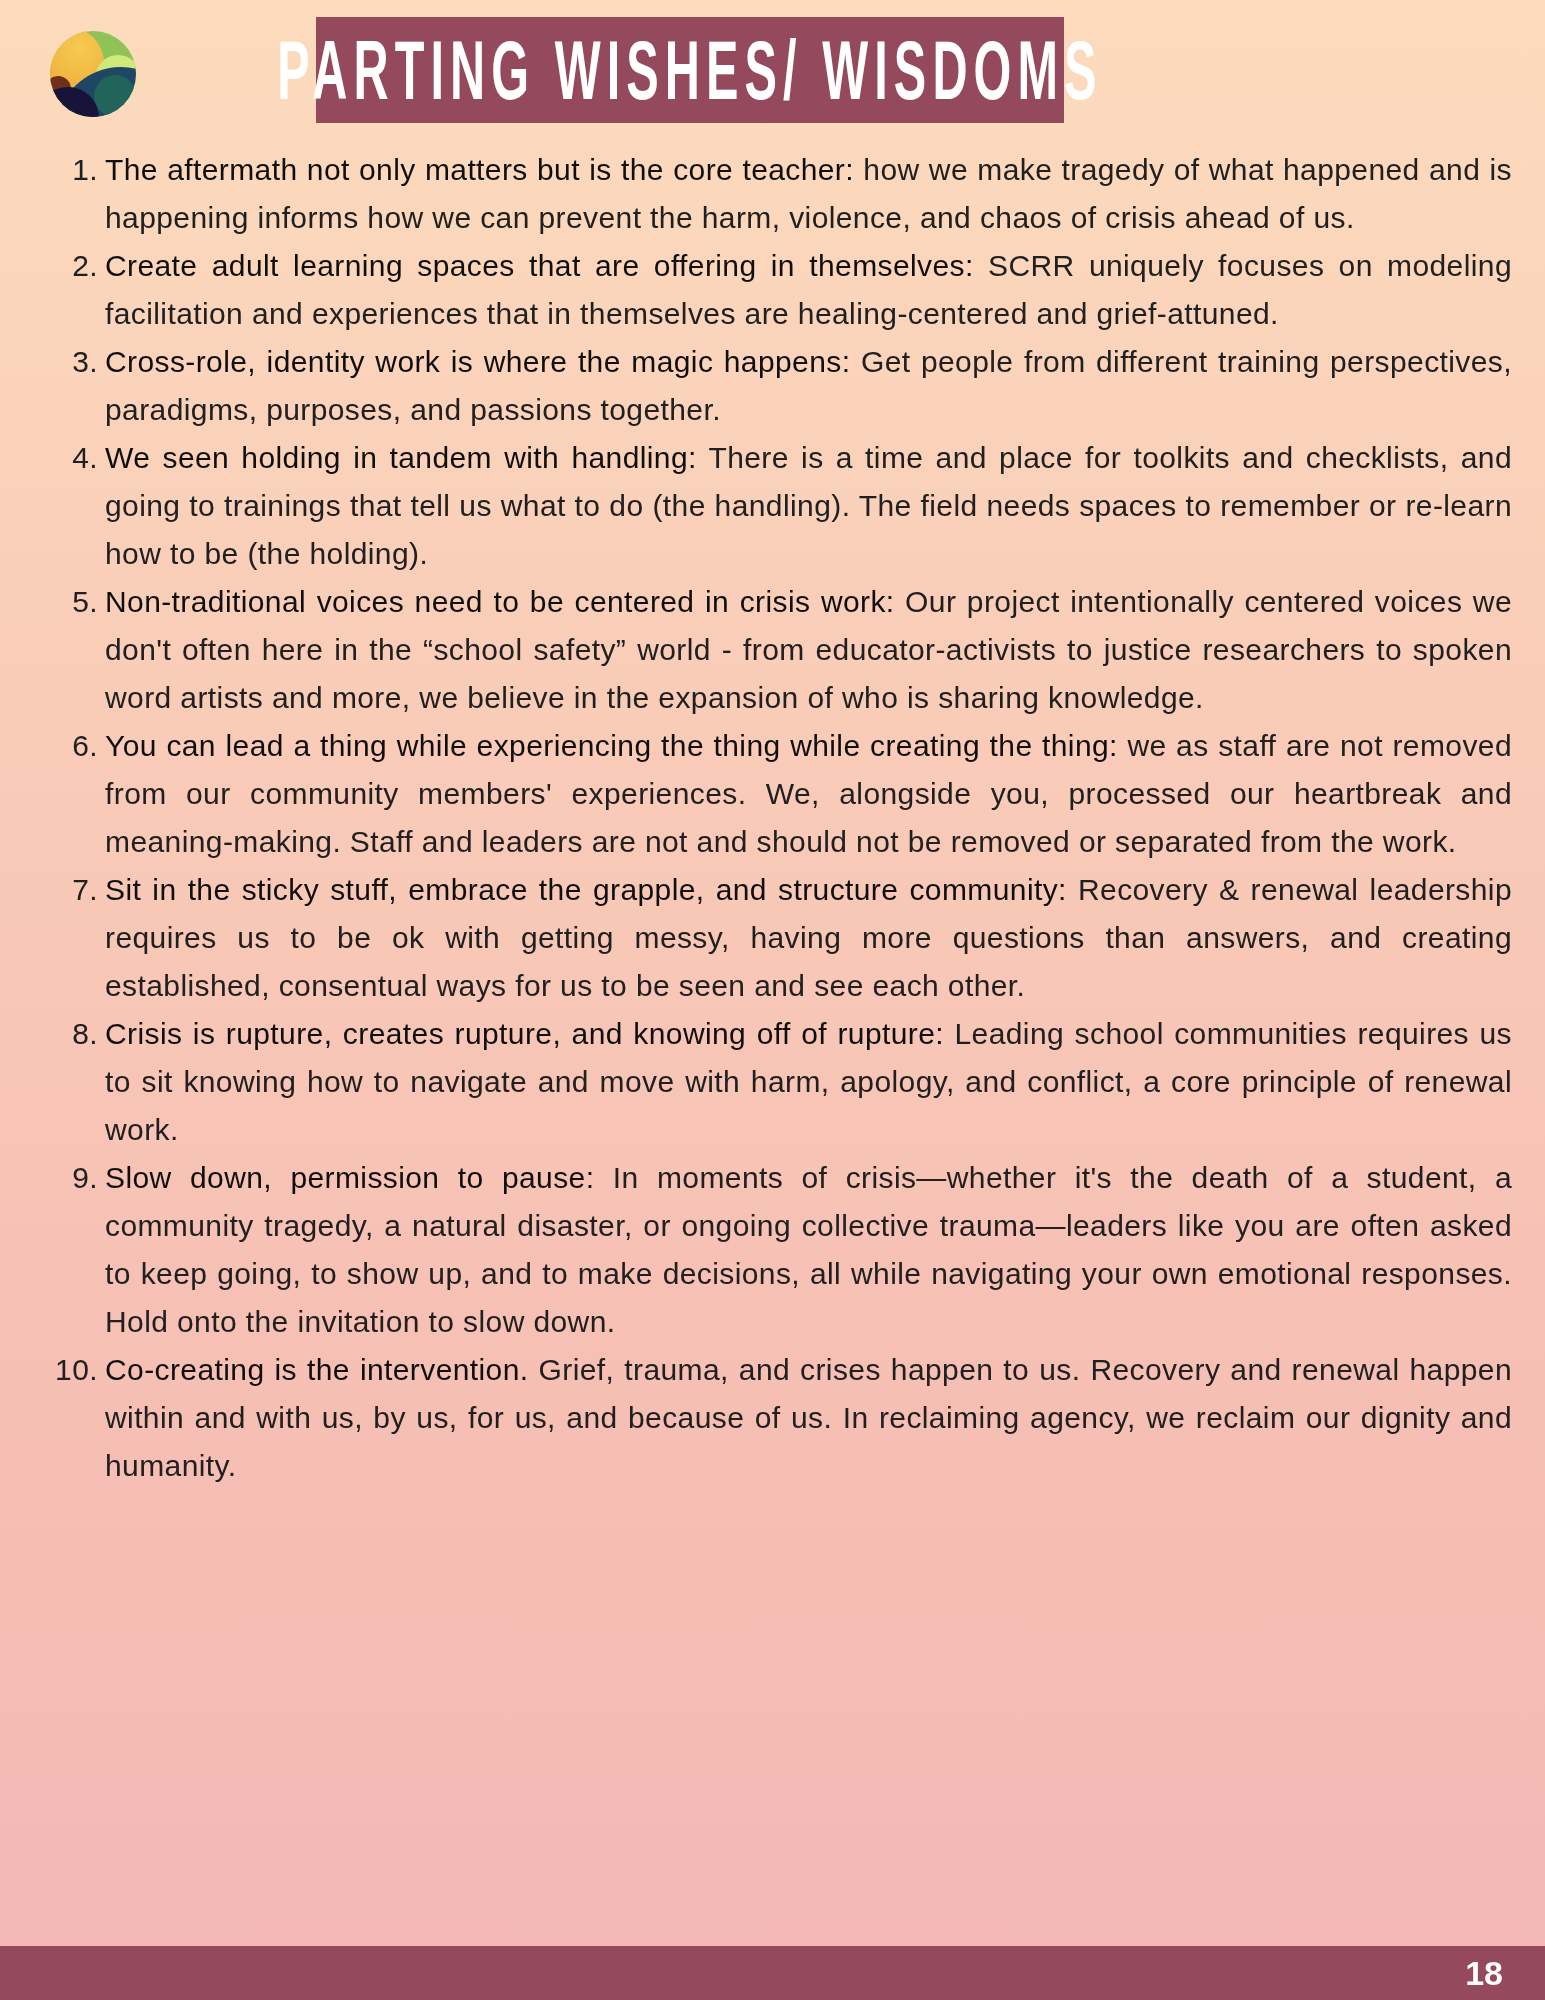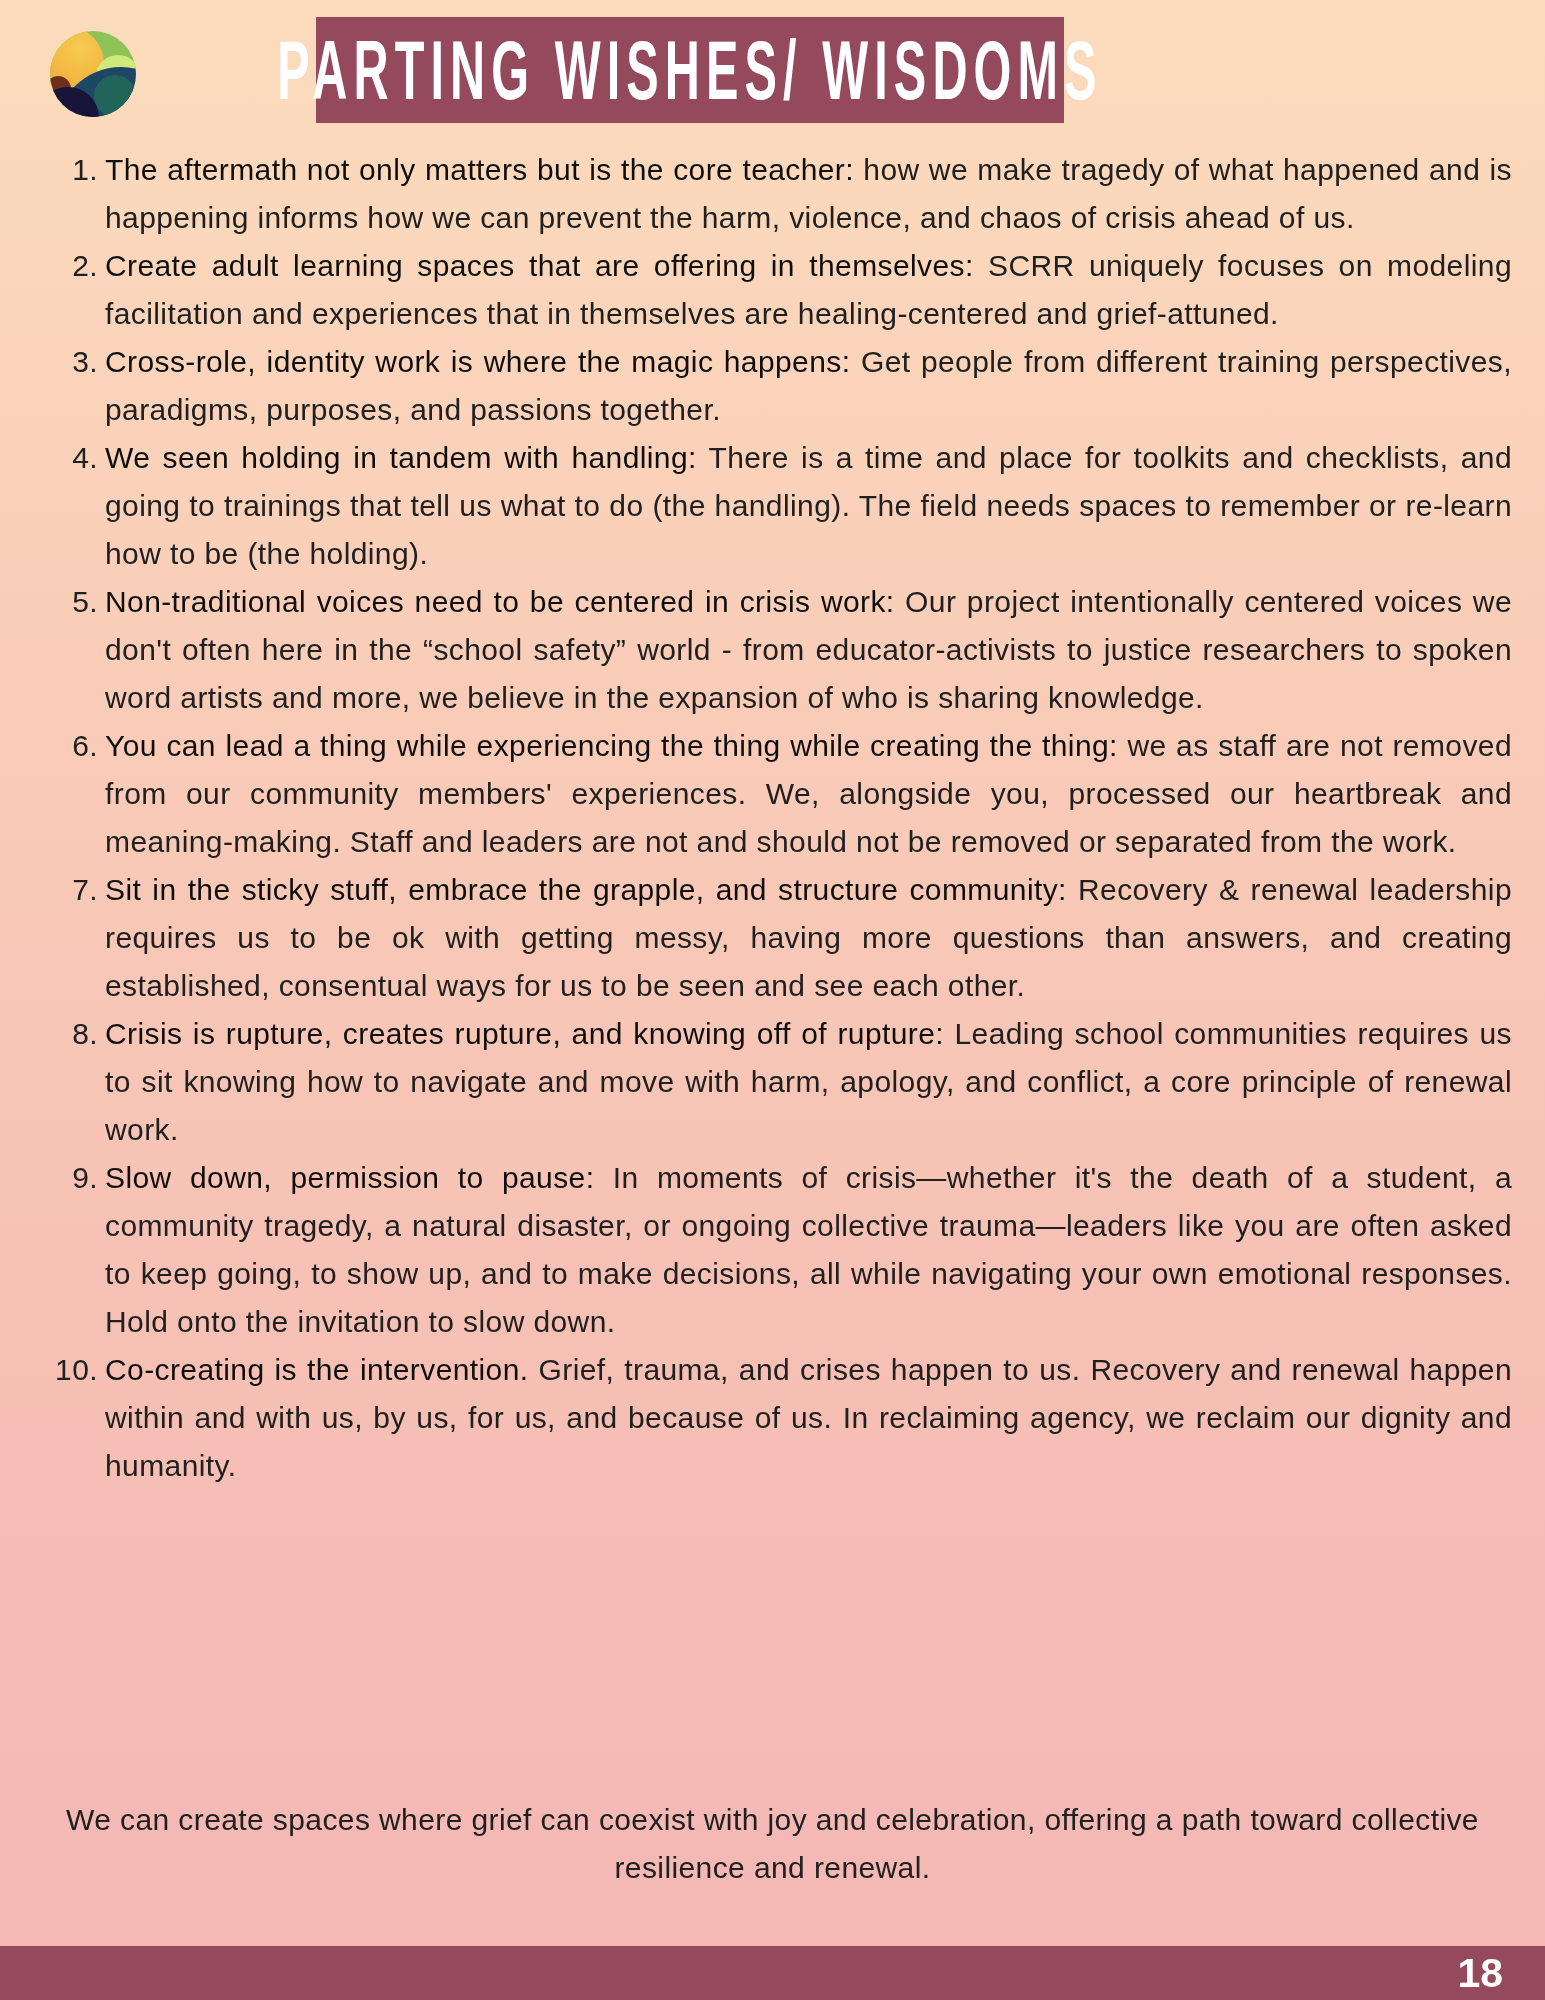--- a/index.html
+++ b/index.html
@@ -92,21 +92,21 @@
     position: absolute;
     left: 0; right: 0; bottom: 0;
     height: 54px;
     background: var(--footer, #94495c);
   }
   .footer .page-num {
     position: absolute;
     right: 42px; top: 50%;
     transform: translateY(-50%);
     color: #ffffff;
-    font-size: 41px;
+    font-size: 34px;
     font-weight: 700;
   }
 </style>
 </head>
 <body>
 
 <div class="page">
 
   <div class="logo">
     <div class="shape sh-orange"></div>
@@ -128,20 +128,19 @@
       <li><span class="num">4.</span><span class="lead">We seen holding in tandem with handling:</span> <span class="body">There is a time and place for toolkits and checklists, and going to trainings that tell us what to do (the handling). The field needs spaces to remember or re-learn how to be (the holding).</span></li>
       <li><span class="num">5.</span><span class="lead">Non-traditional voices need to be centered in crisis work:</span> <span class="body">Our project intentionally centered voices we don't often here in the “school safety” world - from educator-activists to justice researchers to spoken word artists and more, we believe in the expansion of who is sharing knowledge.</span></li>
       <li><span class="num">6.</span><span class="lead">You can lead a thing while experiencing the thing while creating the thing:</span> <span class="body">we as staff are not removed from our community members' experiences. We, alongside you, processed our heartbreak and meaning-making. Staff and leaders are not and should not be removed or separated from the work.</span></li>
       <li><span class="num">7.</span><span class="lead">Sit in the sticky stuff, embrace the grapple, and structure community:</span> <span class="body">Recovery &amp; renewal leadership requires us to be ok with getting messy, having more questions than answers, and creating established, consentual ways for us to be seen and see each other.</span></li>
       <li><span class="num">8.</span><span class="lead">Crisis is rupture, creates rupture, and knowing off of rupture:</span> <span class="body">Leading school communities requires us to sit knowing how to navigate and move with harm, apology, and conflict, a core principle of renewal work.</span></li>
       <li><span class="num">9.</span><span class="lead">Slow down, permission to pause:</span> <span class="body">In moments of crisis—whether it's the death of a student, a community tragedy, a natural disaster, or ongoing collective trauma—leaders like you are often asked to keep going, to show up, and to make decisions, all while navigating your own emotional responses. Hold onto the invitation to slow down.</span></li>
       <li><span class="num">10.</span><span class="lead">Co-creating is the intervention.</span> <span class="body">Grief, trauma, and crises happen to us. Recovery and renewal happen within and with us, by us, for us, and because of us. In reclaiming agency, we reclaim our dignity and humanity.</span></li>
     </ol>
 
   <div class="closing">
-    <p>We can create spaces where grief can coexist with joy and celebration, offering a path toward collective resilience and renewal.</p>
   </div>
 
   <div class="footer">
     <span class="page-num">18</span>
   </div>
 
 </div>
 
 </body></html>

